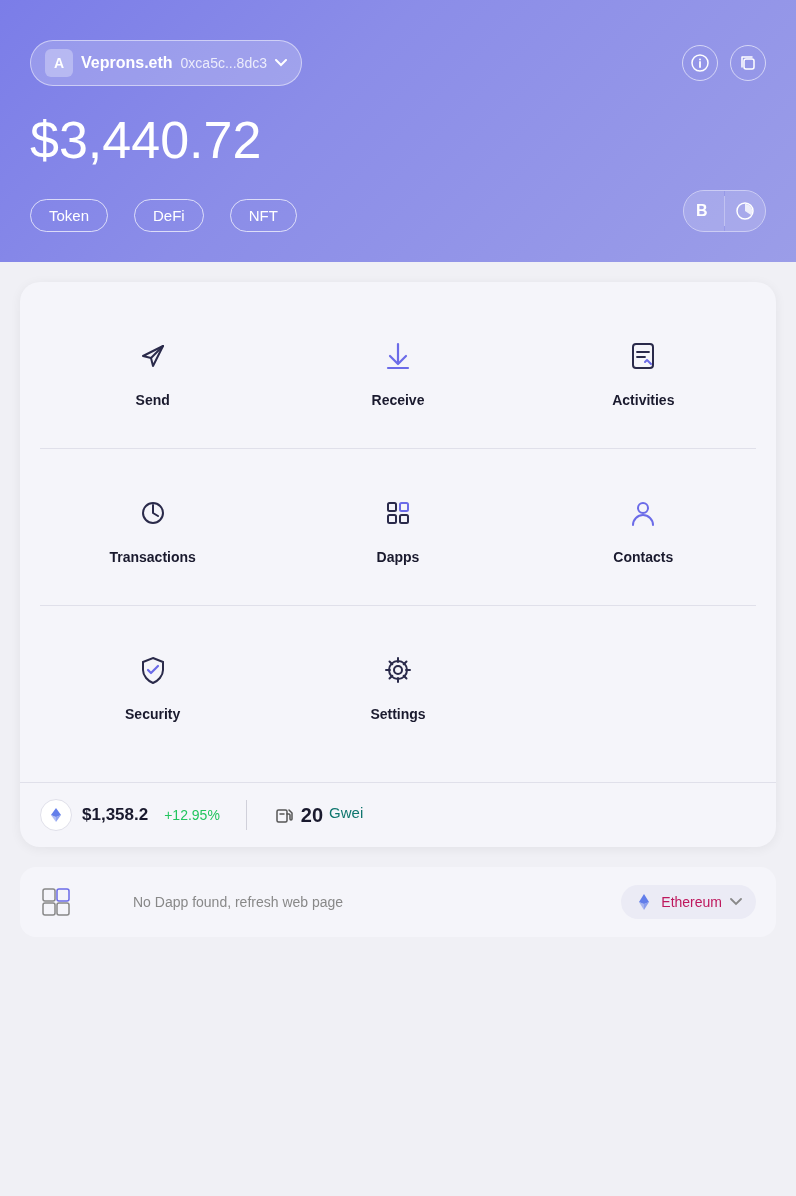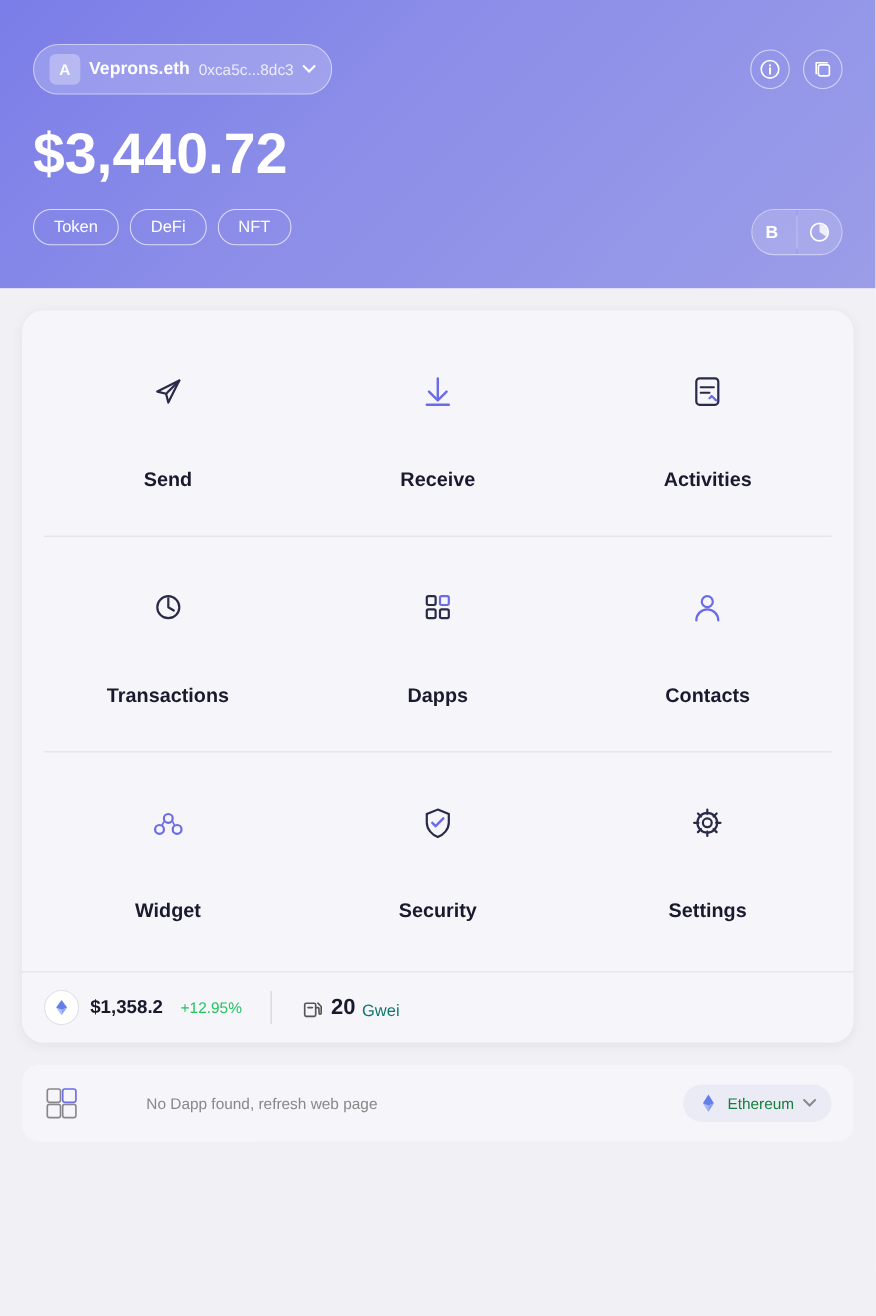--- a/index.html
+++ b/index.html
@@ -78,29 +78,29 @@
       display: flex;
       align-items: center;
       justify-content: center;
       color: white;
       cursor: pointer;
       font-size: 16px;
     }
 
     .balance {
       font-size: 52px;
-      font-weight: 700;
+      font-weight: 400;
       color: white;
       margin: 24px 0 20px 0;
     }
 
     .tab-row {
       display: flex;
-      align-items: flex-start;
-      gap: 10px;
+      align-items: flex-end;
+      gap: 26px;
     }
 
     .tab-btn {
       border: 1.5px solid rgba(255,255,255,0.7);
       border-radius: 20px;
       padding: 7px 18px;
       color: white;
       font-size: 15px;
       font-weight: 500;
       cursor: pointer;
@@ -158,40 +158,39 @@
 
     .action-icon {
       width: 48px;
       height: 48px;
       display: flex;
       align-items: center;
       justify-content: center;
     }
 
     .action-label {
-      font-size: 18px;
+      font-size: 14px;
       font-weight: 600;
       color: #1a1a2e;
-      margin-top: 34px;
     }
 
     
     .grid-divider-h {
       height: 1px;
       background: #e0e0ea;
       margin: 0 20px;
     }
 
     
     .bottom-bar {
       display: flex;
       align-items: center;
       padding: 16px 20px;
       border-top: 1px solid #e0e0ea;
-      margin-top: 4px;
+      margin-top: 20px;
       gap: 10px;
     }
 
     .eth-logo {
       width: 32px;
       height: 32px;
       border-radius: 50%;
       background: #fff;
       border: 1px solid #e0e0ea;
       display: flex;
@@ -215,21 +214,21 @@
 
     .divider-v {
       width: 1px;
       height: 30px;
       background: #d0d0da;
       margin: 0 16px;
     }
 
     .gas-info {
       display: flex;
-      align-items: flex-end;
+      align-items: flex-start;
       gap: 6px;
       font-size: 16px;
       color: #555;
     }
 
     .gas-value {
       font-size: 20px;
       font-weight: 700;
       color: #1a1a2e;
     }
@@ -263,21 +262,21 @@
       gap: 8px;
       background: #ebebf5;
       border-radius: 20px;
       padding: 8px 14px;
       cursor: pointer;
       border: none;
     }
 
     .network-label {
       font-size: 14px;
-      color: #15803d;
+      color: #be185d;
       font-weight: 500;
     }
 
     
     svg {
       display: block;
     }
   </style>
 </head>
 <body>
@@ -405,32 +404,20 @@
         </svg>
       </div>
       <span class="action-label">Contacts</span>
     </div>
   </div>
 
   <div class="grid-divider-h"></div>
 
   <div class="action-grid">
 
-    <div class="action-item">
-      <div class="action-icon">
-        <svg width="44" height="44" viewBox="0 0 44 44" fill="none">
-          <circle cx="22" cy="18" r="4" stroke="#6b6be8" stroke-width="2" fill="none"></circle>
-          <circle cx="14" cy="28" r="4" stroke="#6b6be8" stroke-width="2" fill="none"></circle>
-          <circle cx="30" cy="28" r="4" stroke="#6b6be8" stroke-width="2" fill="none"></circle>
-          <line x1="18" y1="21" x2="16" y2="25" stroke="#6b6be8" stroke-width="1.5"></line>
-          <line x1="26" y1="21" x2="28" y2="25" stroke="#6b6be8" stroke-width="1.5"></line>
-        </svg>
-      </div>
-      <span class="action-label">Widget</span>
-    </div>
 
     <div class="action-item">
       <div class="action-icon">
         <svg width="44" height="44" viewBox="0 0 44 44" fill="none">
           <path d="M22 10L32 14V22C32 28 27 33 22 35C17 33 12 28 12 22V14L22 10Z" stroke="#2a2a4a" stroke-width="2" fill="none"></path>
           <path d="M17 22L20 25L27 18" stroke="#6b6be8" stroke-width="2.2" stroke-linecap="round" stroke-linejoin="round"></path>
         </svg>
       </div>
       <span class="action-label">Security</span>
     </div>

